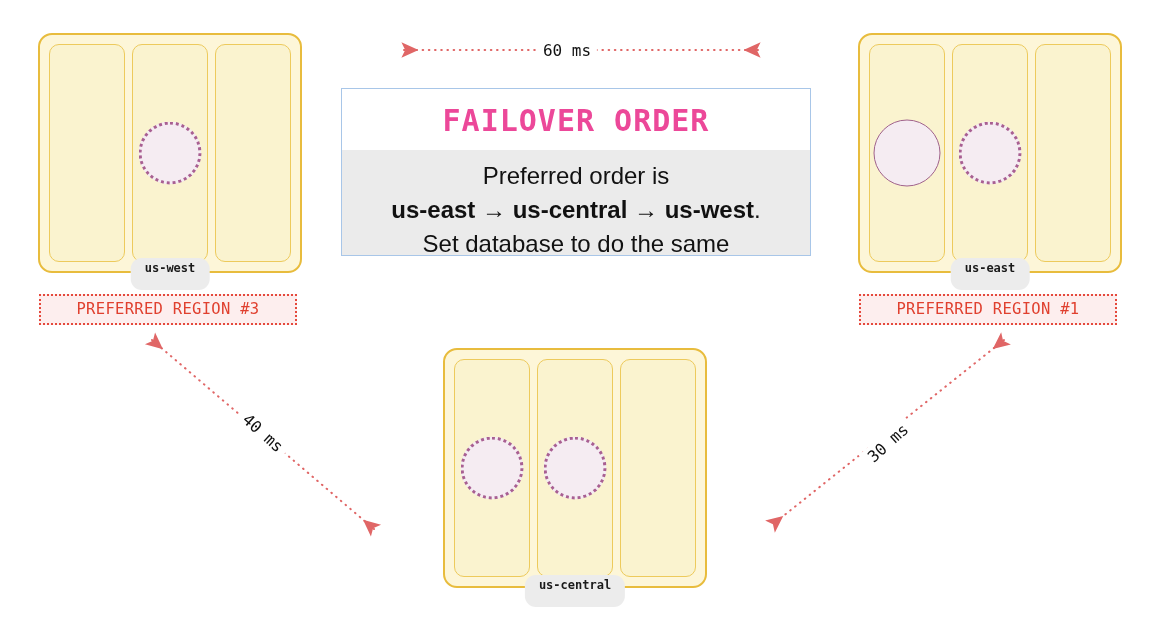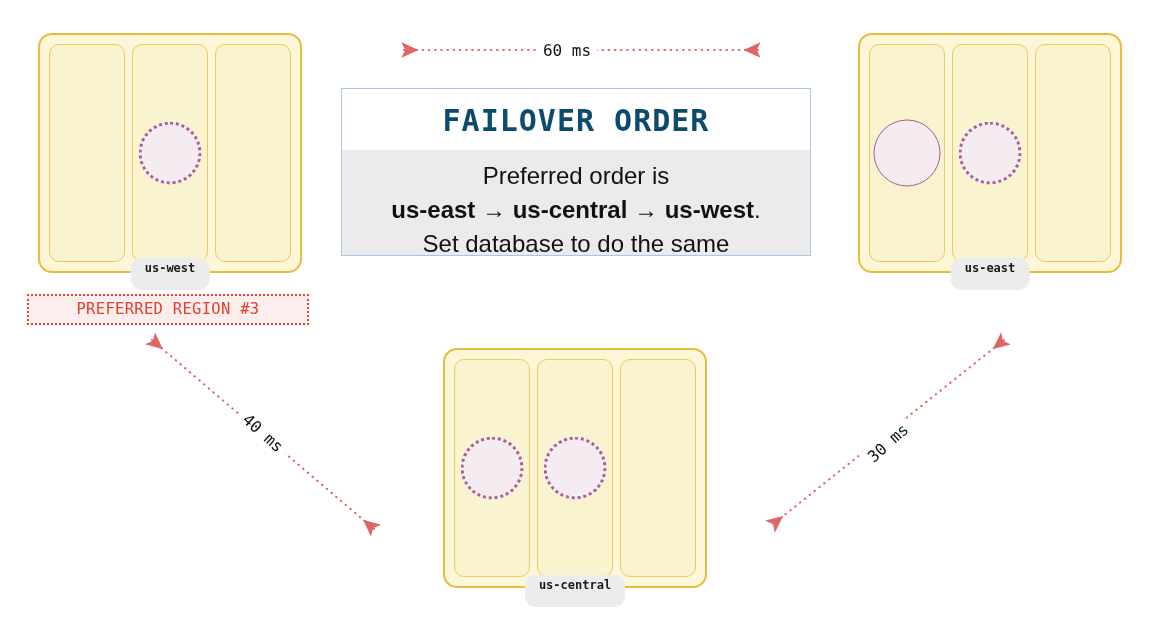--- a/index.html
+++ b/index.html
@@ -100,21 +100,21 @@
   }
   #callout-header {
     background: #ffffff;
     text-align: center;
     padding: 14px 0 12px 0;
   }
   #callout-title {
     font-family: "DejaVu Sans Mono", "Liberation Mono", monospace;
     font-size: 30px;
     font-weight: bold;
-    color: #0c4a6e;
+    color: #ec4899;
     letter-spacing: 1px;
   }
   #callout-body {
     flex: 1;
     text-align: center;
     padding: 9px 10px 12px 10px;
     font-size: 24px;
     color: #111111;
     line-height: 1.42;
   }
@@ -172,21 +172,21 @@
   <div class="lat-label rot-up" style="left:888px; top:443px;">30 ms</div>
 
   <div class="region" style="left:38px; top:33px; width:264px; height:240px;">
     <div class="zone"></div>
     <div class="zone">
       <div class="replica dotted" style="top:50%; width:63px; height:63px;"></div>
     </div>
     <div class="zone"></div>
   </div>
   <div class="region-name" style="left:170px; top:258px;">us-west</div>
-  <div class="pref-badge" style="left:168px; top:294px; width:282px;text-align:center;">PREFERRED REGION #3</div>
+  <div class="pref-badge" style="left:168px; top:294px; width:258px;text-align:center;">PREFERRED REGION #3</div>
 
   <div class="region" style="left:443px; top:348px; width:264px; height:240px;">
     <div class="zone">
       <div class="replica dotted" style="top:50%; width:63px; height:63px;"></div>
     </div>
     <div class="zone">
       <div class="replica dotted" style="top:50%; width:63px; height:63px;"></div>
     </div>
     <div class="zone"></div>
   </div>
@@ -195,20 +195,21 @@
   <div class="region" style="left:858px; top:33px; width:264px; height:240px;">
     <div class="zone">
       <div class="replica solid" style="top:50%; width:67px; height:67px;"></div>
     </div>
     <div class="zone">
       <div class="replica dotted" style="top:50%; width:63px; height:63px;"></div>
     </div>
     <div class="zone"></div>
   </div>
   <div class="region-name" style="left:990px; top:258px;">us-east</div>
+  <div class="pref-badge" style="left:988px; top:294px; width:258px;">PREFERRED REGION #1</div>
 
   <div id="callout" style="left:341px; top:88px; width:470px; height:168px;">
     <div id="callout-header">
       <span id="callout-title">FAILOVER ORDER</span>
     </div>
     <div id="callout-body">
       <div>Preferred order is</div>
       <div>
         <span class="strong">us-east → us-central → us-west</span><span>.</span>
       </div>

